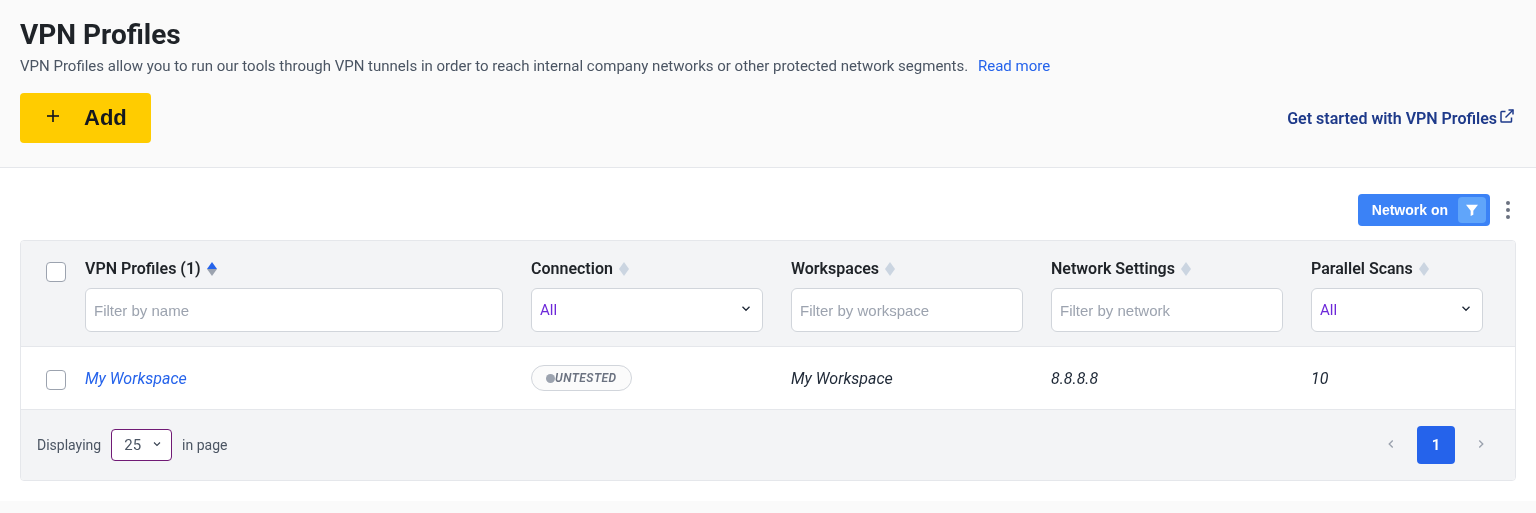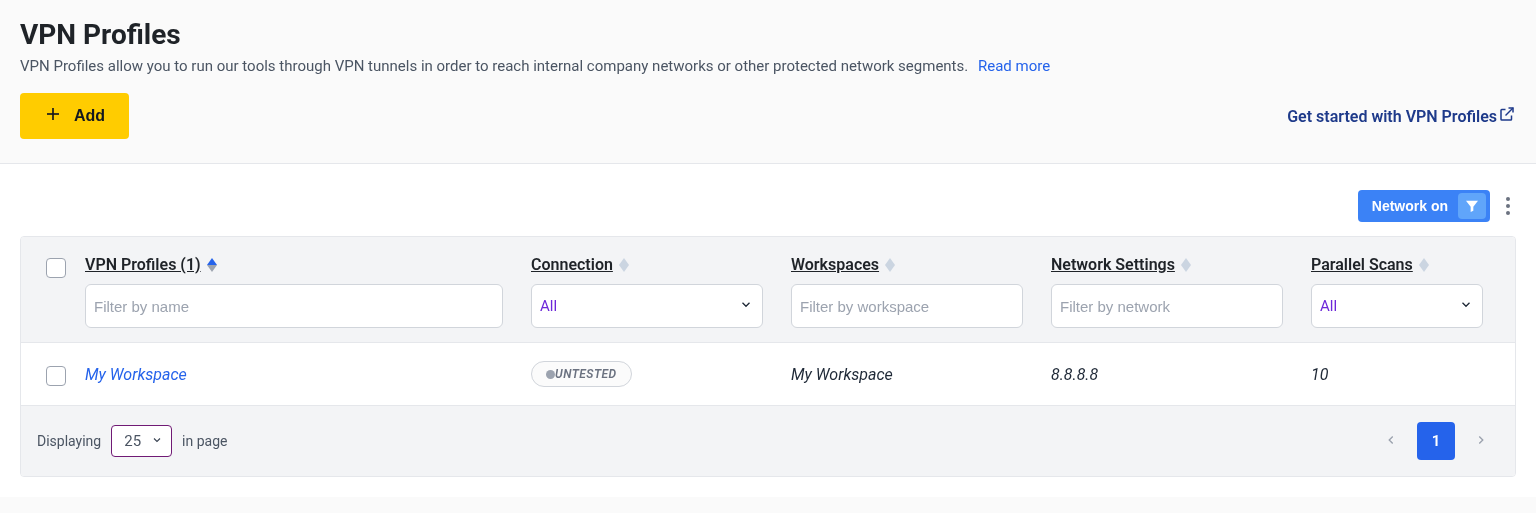--- a/index.html
+++ b/index.html
@@ -32,26 +32,26 @@
     margin-left: 6px;
   }
   .header-actions {
     display: flex;
     align-items: center;
     justify-content: space-between;
   }
   .btn-add {
     display: inline-flex;
     align-items: center;
-    gap: 12px;
+    gap: 22px;
     background: #ffcc00;
     border: none;
     border-radius: 4px;
     padding: 12px 24px;
-    font-size: 16px;
+    font-size: 22px;
     font-weight: 600;
     color: #15181f;
     cursor: pointer;
   }
   .btn-add svg { width: 18px; height: 18px; stroke: #15181f; stroke-width: 2.2; }
   .get-started-link {
     display: inline-flex;
     align-items: center;
     gap: 1px;
     color: #1e3a8a;
@@ -115,21 +115,20 @@
     padding: 14px 12px 14px 12px;
     gap: 0;
   }
   .th-cell {
     padding: 4px 8px 0 8px;
   }
   .th-label {
     display: inline-flex; align-items: center; gap: 6px;
     font-weight: 600; font-size: 16px; color: #1f2328;
     margin-bottom: 10px;
-    text-decoration: underline;
   }
   .sort-icon {
     display: inline-flex; flex-direction: column; gap: 0;
   }
   .sort-icon svg { width:10px; height:7px; }
   .sort-icon .up { fill:#2563eb; }
   .sort-icon .down { fill:#9ca3af; }
   .sort-icon.neutral .up, .sort-icon.neutral .down { fill:#cbd5e1; }
 
   .checkbox-cell {

